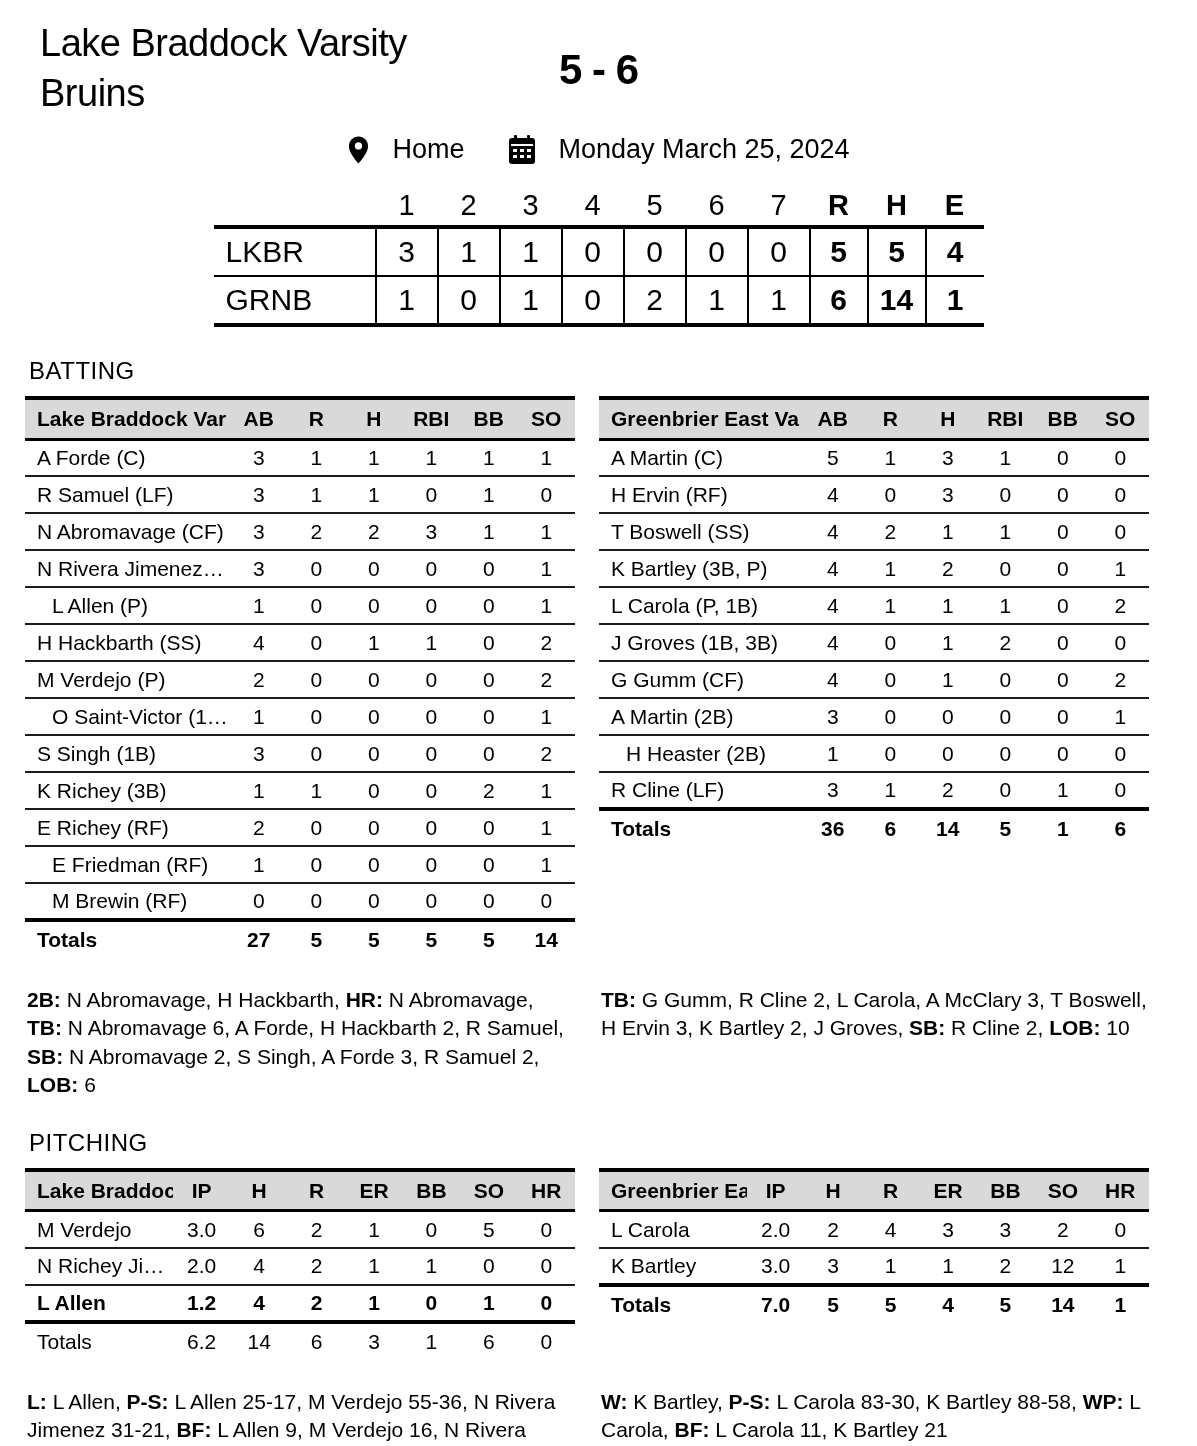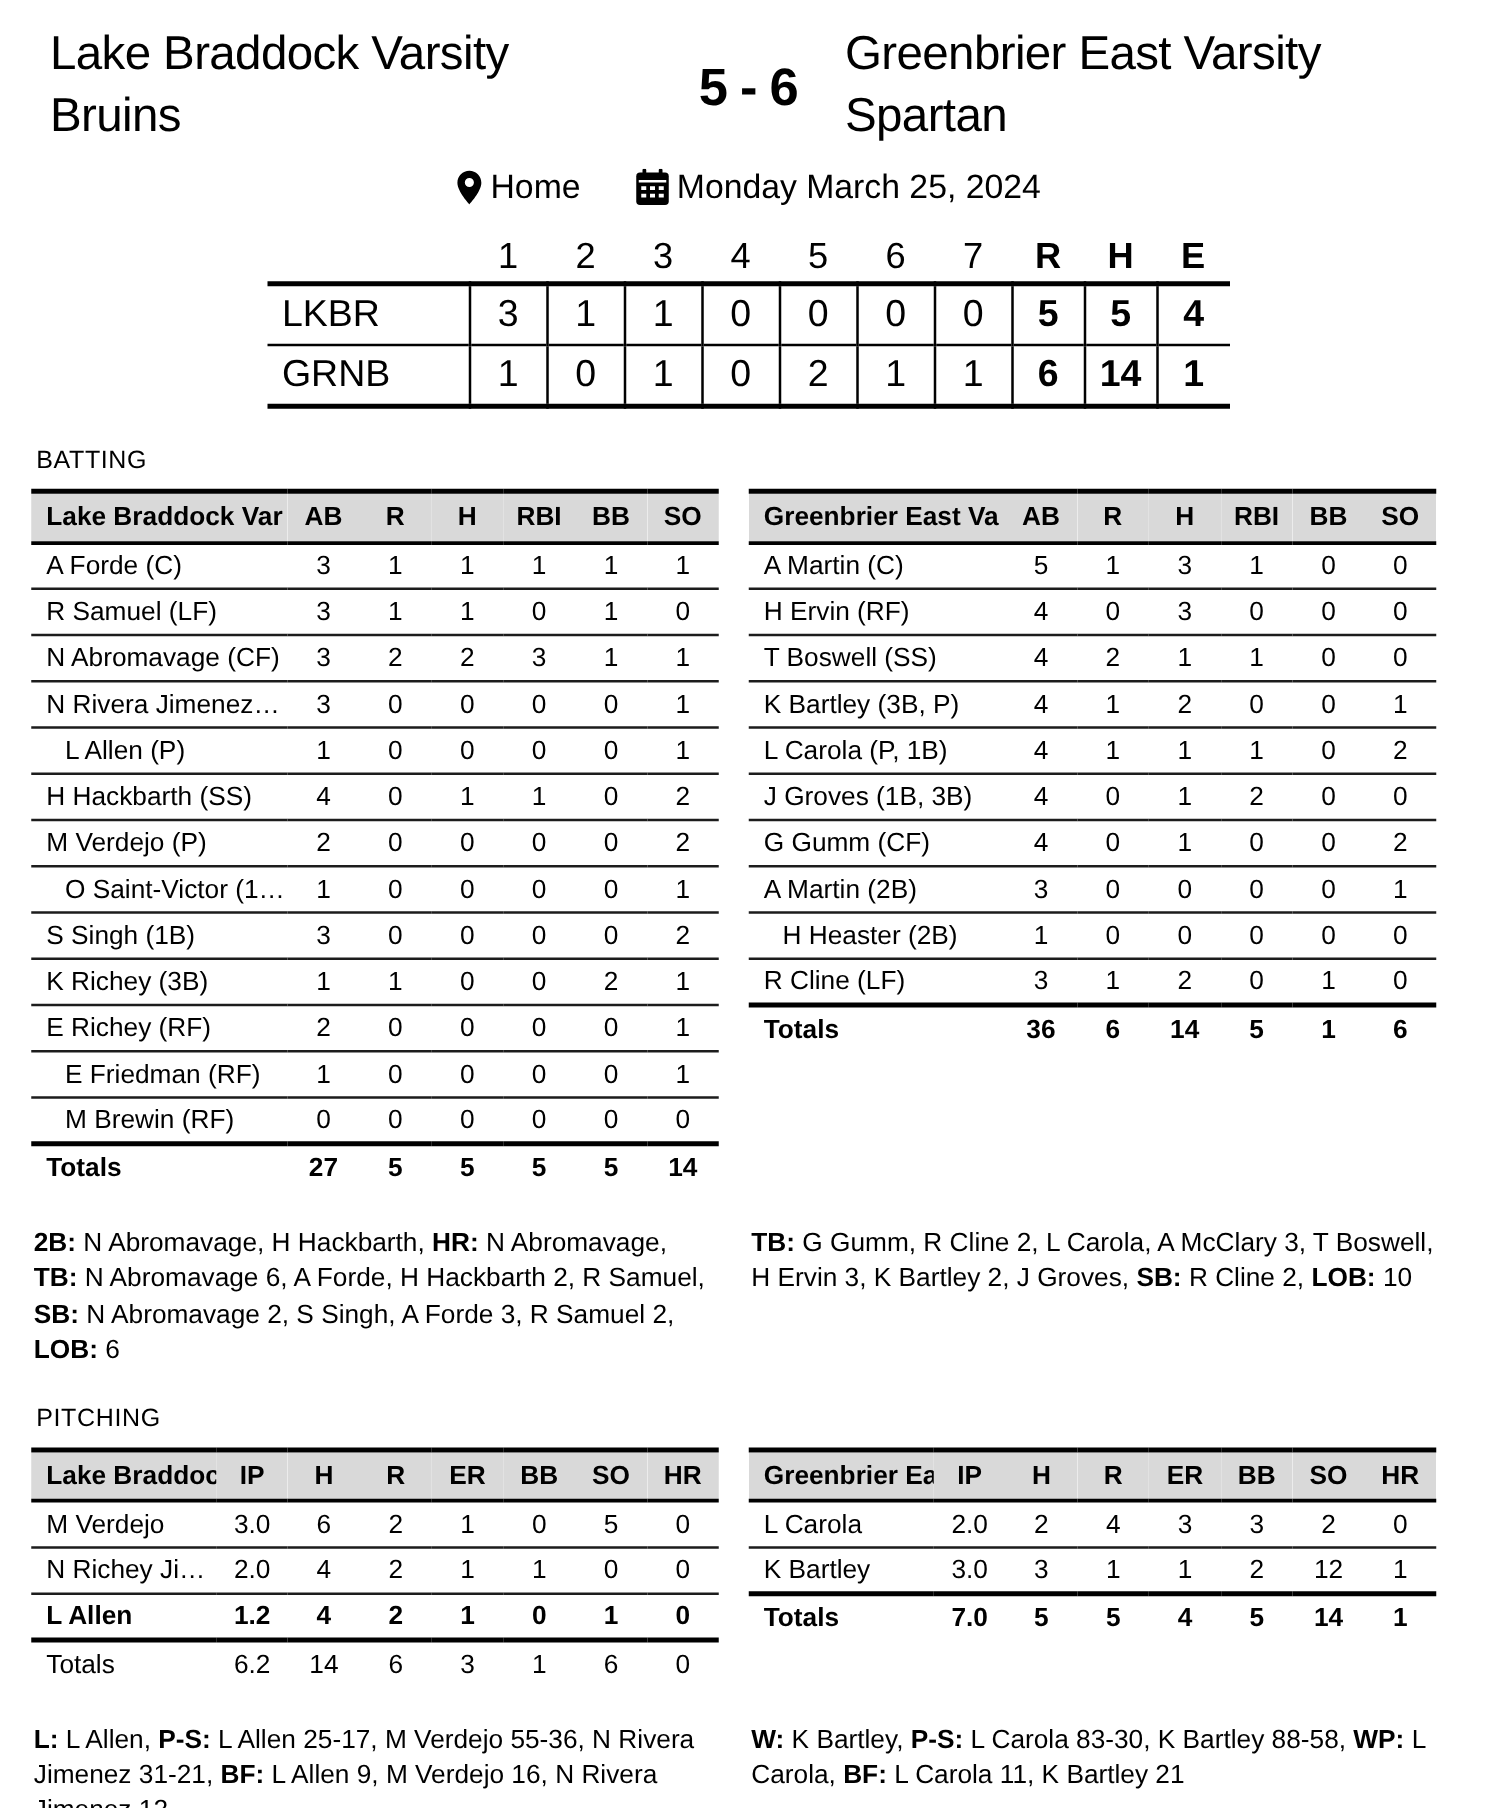--- a/index.html
+++ b/index.html
@@ -37,21 +37,21 @@
 
   
   .meta-row {
     margin-top: 16px;
     display: flex;
     justify-content: center;
     align-items: center;
     gap: 44px;
     font-size: 27px;
   }
-  .meta-item { display: inline-flex; align-items: center; gap: 5px; text-align: center; }
+  .meta-item { display: inline-flex; align-items: center; gap: 22px; text-align: center; }
   .meta-item svg { display: block; }
 
   
   .linescore-wrap { margin-top: 20px; }
   table.linescore {
     border-collapse: collapse;
     margin: 0 auto;
     table-layout: fixed;
     width: 770px;
   }
@@ -68,21 +68,21 @@
   .linescore td {
     font-size: 30px; text-align: center; height: 49px; padding: 0;
   }
   .linescore td.team { text-align: left; padding-left: 12px; font-size: 30px; }
   .linescore td.vline { border-left: 2px solid #000; }
   .linescore td.b { font-weight: 700; }
 
   
   .block { padding: 0 25px; }
   .block-title {
-    font-size: 20px; font-weight: 400; letter-spacing: 0.5px;
+    font-size: 24px; font-weight: 400; letter-spacing: 0.5px;
     margin: 30px 0 11px 4px;
   }
   .two-col {
     display: grid;
     grid-template-columns: 550px 550px;
     column-gap: 47px;
     row-gap: 16px;
     align-items: start;
     gap: 24px;
   }
@@ -129,21 +129,20 @@
   .pitching-bottom { padding-bottom: 26px; }
 </style>
 </head>
 <body>
 
 <div class="page">
 
   <header class="scoreboard">
     <div class="team-name left">Lake Braddock Varsity Bruins</div>
     <div class="final-score">5 - 6</div>
-    <div class="team-name right">Greenbrier East Varsity Spartan</div>
   </header>
 
   <div class="meta-row">
     <span class="meta-item">
       <svg width="23" height="30" viewBox="0 0 24 30">
         <path fill="#000" d="M12 1C6.5 1 2 5.5 2 11c0 7.4 10 18 10 18s10-10.6 10-18C22 5.5 17.5 1 12 1zm0 13.6a3.8 3.8 0 1 1 0-7.6 3.8 3.8 0 0 1 0 7.6z"></path>
       </svg>
       <span>Home</span>
     </span>
     <span class="meta-item">

